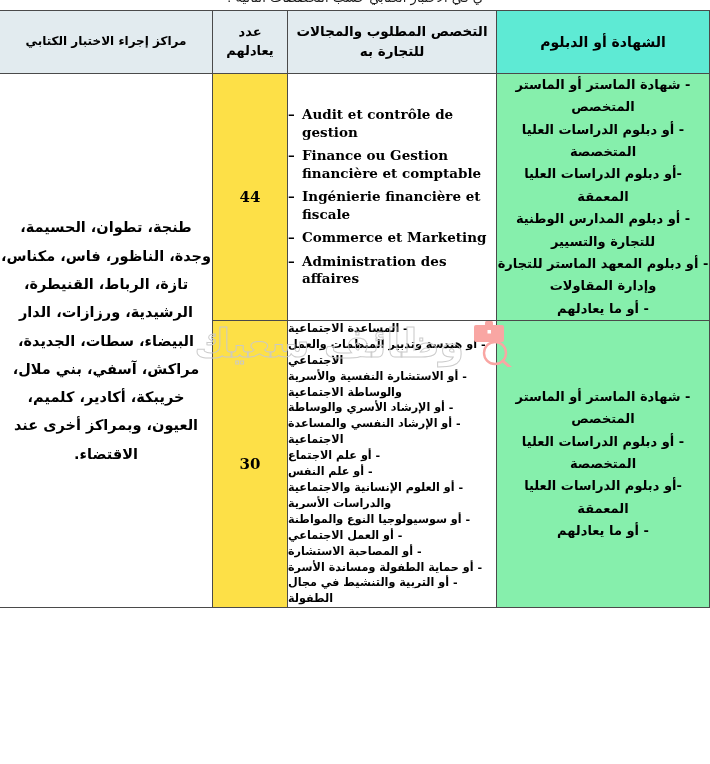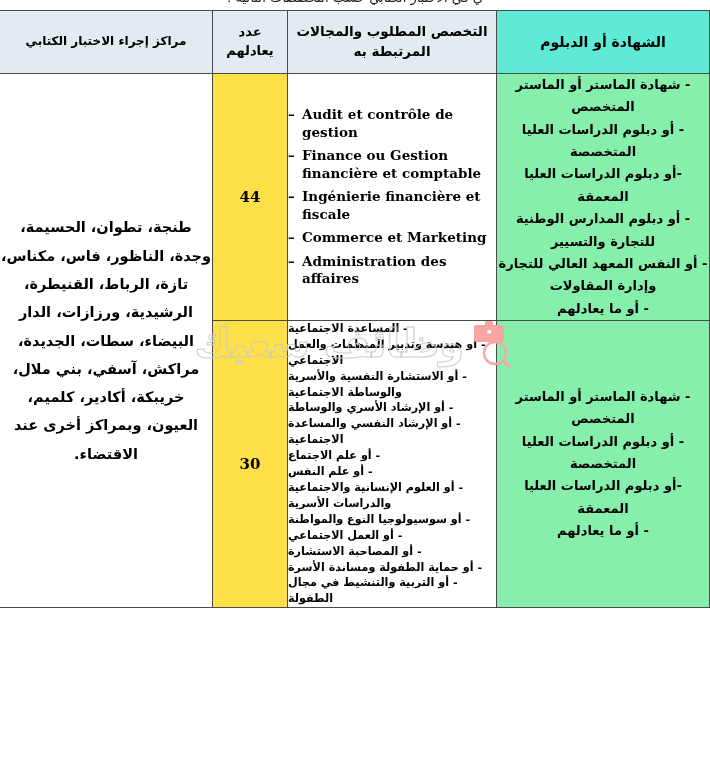--- a/index.html
+++ b/index.html
@@ -217,42 +217,42 @@
       <col class="c-spec">
       <col class="c-posts">
       <col class="c-centers">
     </colgroup>
 
     <thead>
       <tr>
         <th class="h-diploma">الشهادة أو الدبلوم</th>
         <th class="h-spec">
           <div>التخصص المطلوب والمجالات</div>
-          <div>المرتبطة به</div>
+          <div>للتجارة به</div>
         </th>
         <th class="h-posts">
           <div>عدد</div>
           <div>يعادلهم</div>
         </th>
         <th class="h-centers">مراكز إجراء الاختبار الكتابي</th>
       </tr>
     </thead>
 
     <tbody>
       <tr>
         <td class="diploma-cell">
             <span class="dip-line">- شهادة الماستر أو الماستر</span>
             <span class="dip-line">المتخصص</span>
             <span class="dip-line">- أو دبلوم الدراسات العليا</span>
             <span class="dip-line">المتخصصة</span>
             <span class="dip-line">-أو دبلوم الدراسات العليا</span>
             <span class="dip-line">المعمقة</span>
             <span class="dip-line">- أو دبلوم المدارس الوطنية</span>
             <span class="dip-line">للتجارة والتسيير</span>
-            <span class="dip-line">- أو النفس المعهد العالي للتجارة</span>
+            <span class="dip-line">- أو دبلوم المعهد الماستر للتجارة</span>
             <span class="dip-line">وإدارة المقاولات</span>
             <span class="dip-line">- أو ما يعادلهم</span>
           </td>
         <td class="spec-cell">
           <ul class="fr-list">
               <li><span class="dash">–</span><span>Audit et contrôle de gestion</span></li>
               <li><span class="dash">–</span><span>Finance ou Gestion financière et comptable</span></li>
               <li><span class="dash">–</span><span>Ingénierie financière et fiscale</span></li>
               <li><span class="dash">–</span><span>Commerce et Marketing</span></li>
               <li><span class="dash">–</span><span>Administration des affaires</span></li>

